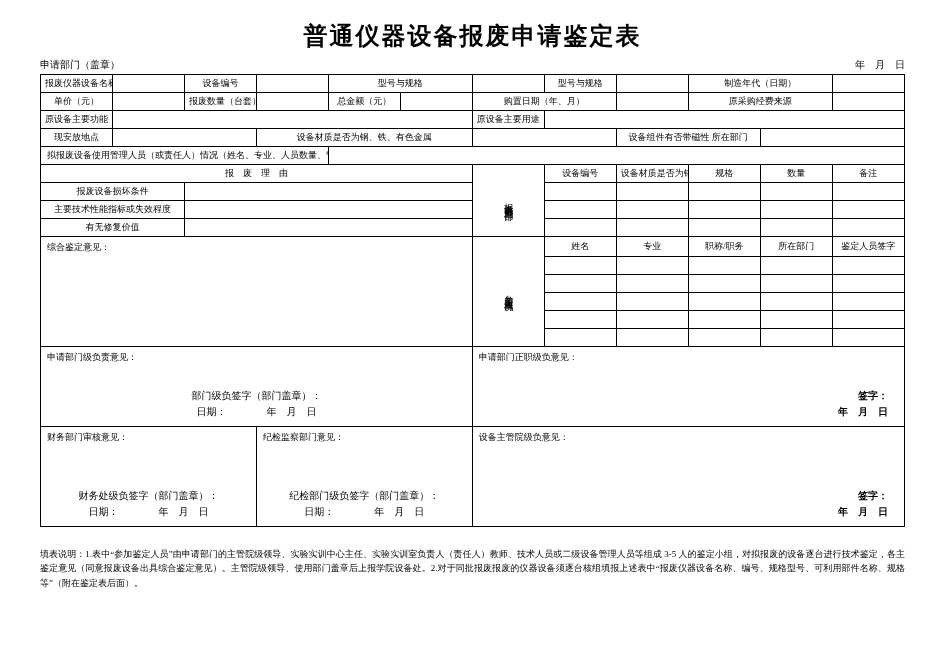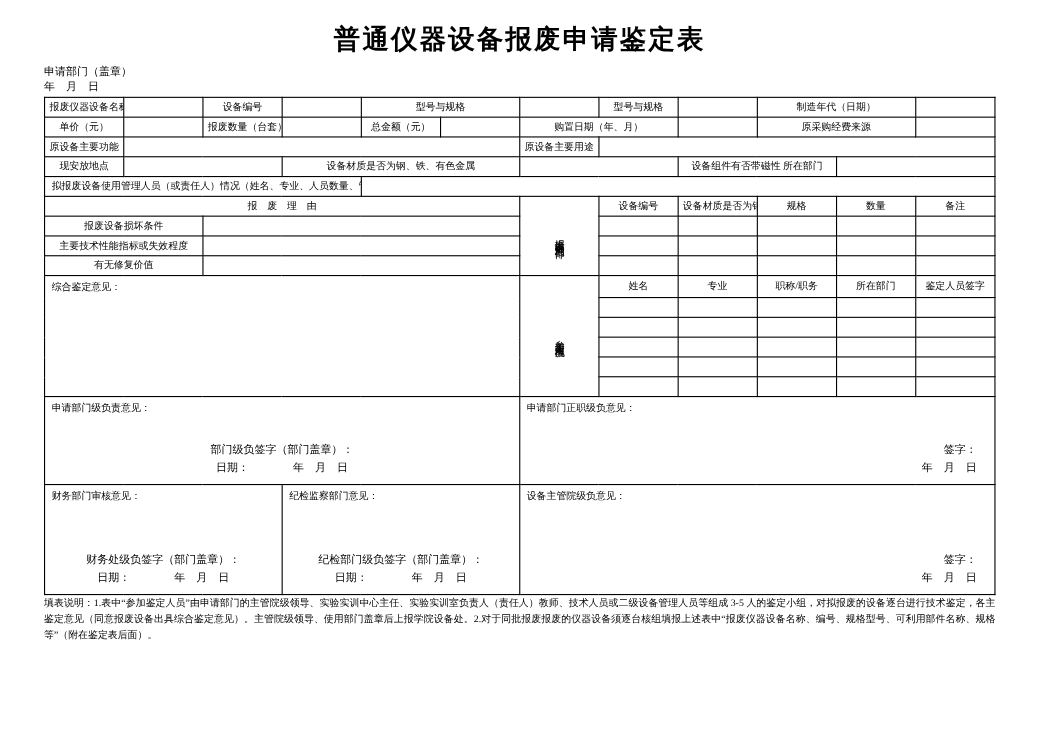--- a/index.html
+++ b/index.html
@@ -17,21 +17,20 @@
     font-size: 24px;
     font-weight: bold;
     margin-bottom: 6px;
     letter-spacing: 2px;
   }
   .header-line {
     display: flex;
     justify-content: space-between;
     font-size: 10px;
     margin-bottom: 2px;
-    flex-direction: column;
   }
   table {
     border-collapse: collapse;
     width: 100%;
     table-layout: fixed;
   }
   td, th {
     border: 1px solid #000;
     padding: 2px 4px;
     font-size: 9px;
@@ -53,24 +52,24 @@
   .sig-inner { height: 100%; position: relative; }
   .sig-title { font-size: 9px; }
   .sig-bottom {
     position: absolute;
     bottom: 2px;
     left: 0; right: 0;
     text-align: center;
     font-size: 10px;
     line-height: 1.6;
   }
-  .sig-bottom .r { text-align: right; padding-right: 10px; }
+  .sig-bottom .r { text-align: right; padding-right: 10px; font-weight: bold; }
   .notes {
     font-size: 9px;
-    margin-top: 0;
+    margin-top: 20px;
     line-height: 1.6;
     text-align: justify;
   }
 </style>
 </head>
 <body>
 
 <div class="title">普通仪器设备报废申请鉴定表</div>
 
 <div class="header-line">

